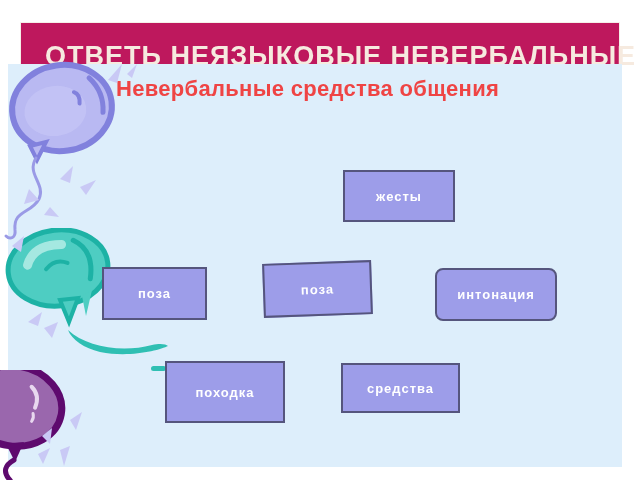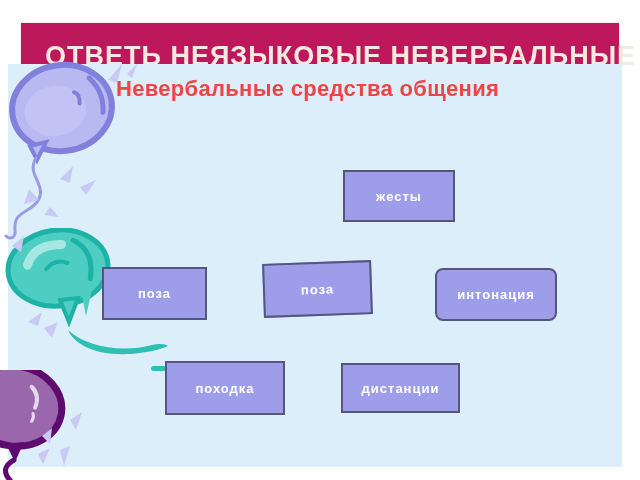--- a/index.html
+++ b/index.html
@@ -29,21 +29,21 @@
     position:absolute;z-index:2;box-sizing:border-box;
     background:#9d9de9;border:2px solid #55557d;
     color:#ffffff;font-weight:bold;font-size:13px;letter-spacing:1px;
     display:flex;align-items:center;justify-content:center;
   }
   .b-mimika     {left:172px;top:172px;width:105px;height:52px;}
   .b-zhesty     {left:343px;top:170px;width:112px;height:52px;}
   .b-golos      {left:102px;top:267px;width:105px;height:53px;}
   .b-poza       {left:263px;top:262px;width:109px;height:54px;transform:rotate(-2deg);}
   .b-intonatsiya{left:435px;top:268px;width:122px;height:53px;border-radius:8px;}
-  .b-pokhodka   {left:165px;top:361px;width:120px;height:54px;align-items:center;}
+  .b-pokhodka   {left:165px;top:361px;width:120px;height:62px;align-items:center;}
   .b-distantsii {left:341px;top:363px;width:119px;height:50px;}
   .deco{position:absolute;z-index:2;pointer-events:none;}
   .svg-lav {left:0;top:58px;}
   .svg-teal{left:0;top:228px;}
   .svg-purp{left:0;top:370px;}
   .teal-dash{
     position:absolute;z-index:2;left:151px;top:366px;width:15px;height:5px;
     background:#2fbfb3;border-radius:3px;
   }
 </style>
@@ -126,16 +126,16 @@
   <div class="box b-poza">
     <span>поза</span>
   </div>
   <div class="box b-intonatsiya">
     <span>интонация</span>
   </div>
   <div class="box b-pokhodka">
     <span>походка</span>
   </div>
   <div class="box b-distantsii">
-    <span>дистанции</span>
+    <span>средства</span>
   </div>
 
 </div>
 
 </body></html>

